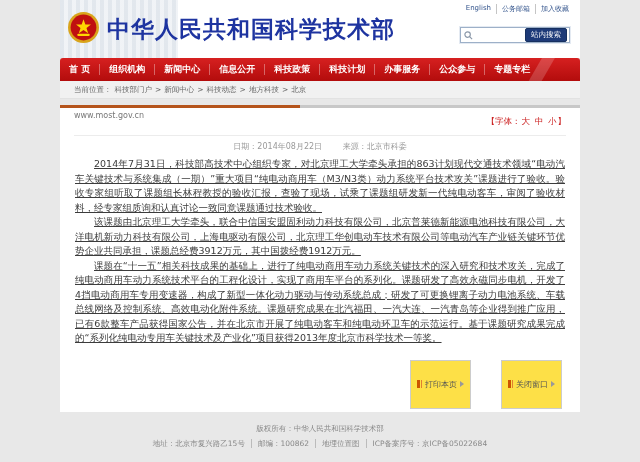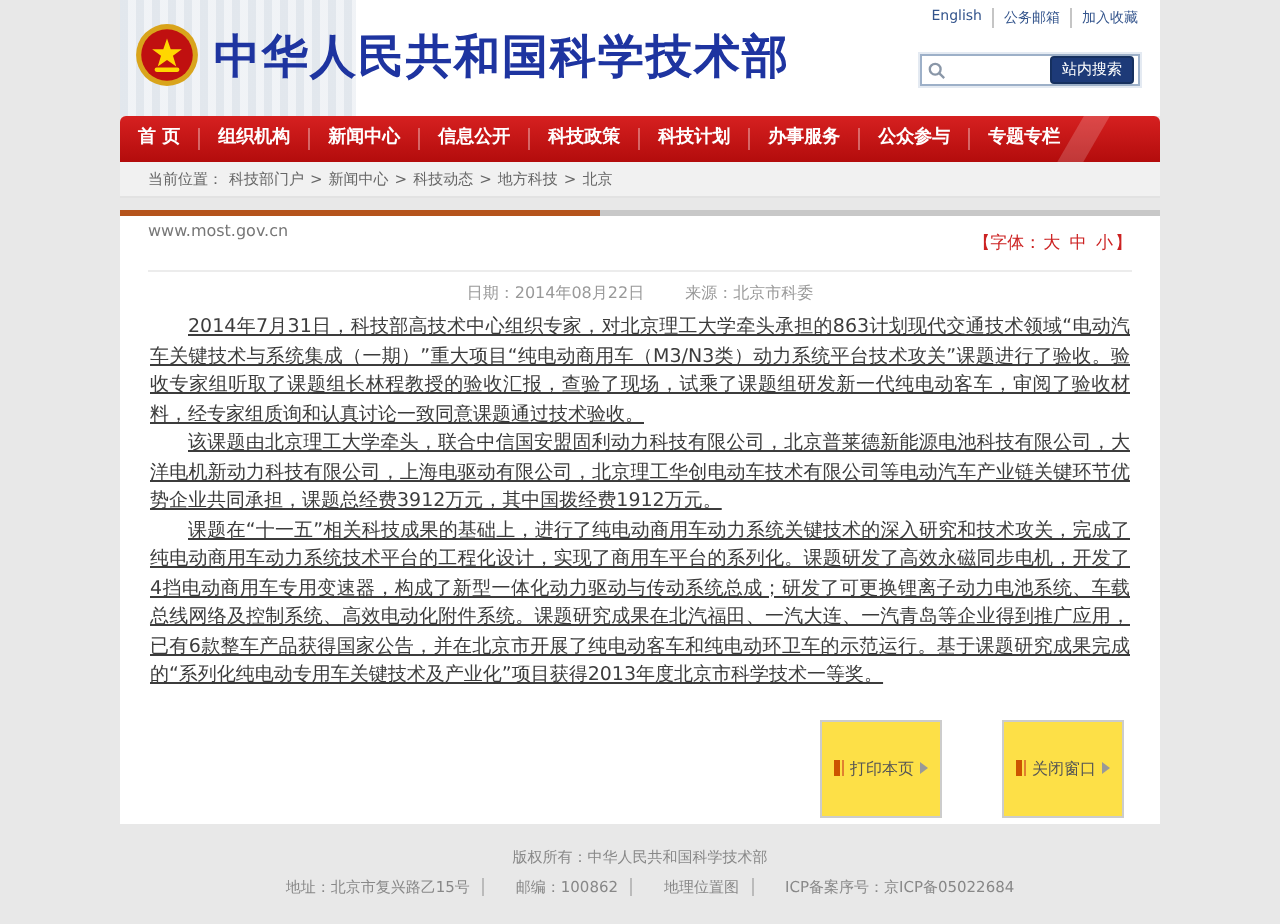--- a/index.html
+++ b/index.html
@@ -77,21 +77,21 @@
     font-size:8px; color:#555; padding:18px 6px; cursor:pointer; }
   .bars-icon { display:inline-flex; gap:1px; align-items:center; }
   .bars-icon i { display:block; width:2.5px; height:8px; background:#cc5500; }
   .bars-icon i:last-child { width:1.5px; background:#e08030; }
   .arrow-icon { width:0; height:0; border-left:4px solid #999;
     border-top:3px solid transparent; border-bottom:3px solid transparent; }
 
   
   .site-footer { text-align:center; padding-top:12px; font-size:7.5px; color:#888; }
   .footer-line2 { margin-top:5px; }
-  .footer-line2 span, .footer-line2 a { border-right:1px solid #bbb; padding:0 6px; color:#888; text-decoration:none;margin-left:10px; }
+  .footer-line2 span, .footer-line2 a { border-right:1px solid #bbb; padding:0 6px; color:#888; text-decoration:none; }
   .footer-line2 .last { border-right:none; }
 </style>
 </head>
 <body>
 
 <div class="col">
 
   <div class="site-header">
     <div class="building-texture"></div>
 

